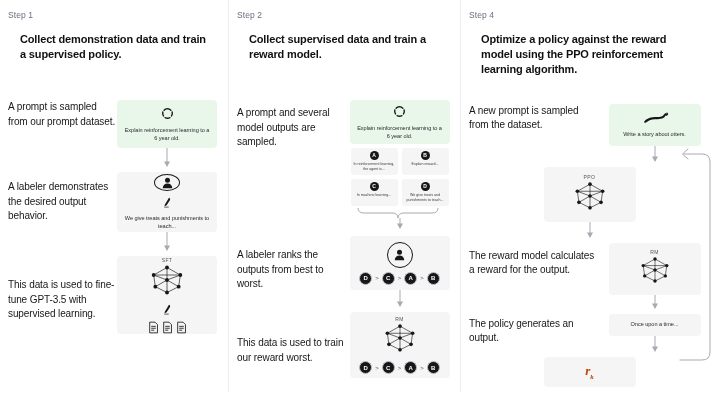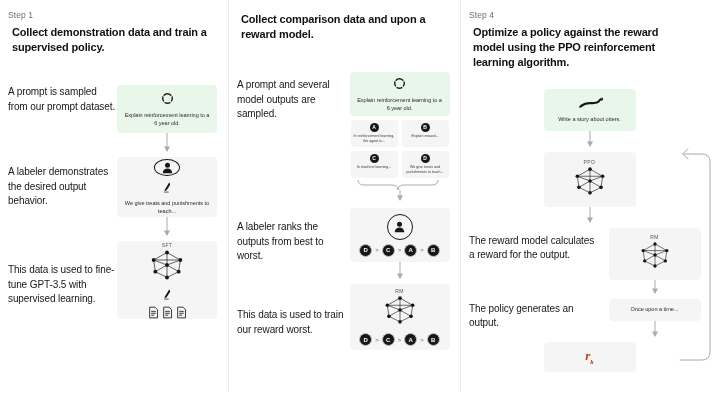--- a/index.html
+++ b/index.html
@@ -36,21 +36,21 @@
     color: #6e6e80;
     letter-spacing: 0.1px;
     margin: 2px 0 5px 0;
   }
   .step-title {
     font-size: 11px;
     font-weight: bold;
     line-height: 1.38;
     color: #111114;
     letter-spacing: -0.15px;
-    margin: 4px;
+    margin: 12px;
     max-width: 215px;
   }
 
   
   .row {
     display: flex;
     align-items: flex-start;
   }
   .caption {
     font-size: 10px;
@@ -297,21 +297,22 @@
                 <path d="M2 1.5 h7 l3.2 3.2 v10.8 h-10.2 z"></path>
                 <path d="M4 7 h6 M4 9.5 h6 M4 12 h4"></path>
               </svg>
           </div>
         </div>
       </div>
     </div>
   </div>
 
   <div class="column col2">
-    <div class="step-title">Collect comparison data and upon a reward model.</div>
+    <div class="step-label">Step 2</div>
+    <div class="step-title">Collect supervised data and train a reward model.</div>
 
     <div style="height:26px"></div>
 
     <div class="row">
       <div class="caption c2-cap">A prompt and several model outputs are sampled.</div>
       <div class="graphic">
         <div class="block green smallblock-w" style="height:44px">
           <span>
             <svg width="13" height="13" viewBox="0 0 24 24" fill="none" stroke="#17171a" stroke-width="2.6" stroke-linecap="round">
               <path d="M12 3.2 a8.8 8.8 0 0 1 6.2 2.6"></path>
@@ -416,20 +417,21 @@
     </div>
   </div>
 
   <div class="column col3">
     <div class="step-label">Step 4</div>
     <div class="step-title">Optimize a policy against the reward model using the PPO reinforcement learning algorithm.</div>
 
     <div style="height:14px"></div>
 
     <div class="row">
+      <div class="caption c3-cap">A new prompt is sampled from the dataset.</div>
       <div class="graphic">
         <div class="block green" style="width:92px;height:42px">
           <span>
             <svg width="28" height="13" viewBox="0 0 40 18" fill="#17171a">
               <path d="M33 4.5 c1.5 -2 3.3 -2.8 4.8 -2.2 c1.2 .5 1.4 2 .4 3.1 c-.9 1 -2.4 1.4 -3.6 1.2 c-.6 1.9 -2.2 3.2 -4.4 3.9 c-2.6 .8 -5.6 .9 -8.4 1 c-3.4 .1 -6.7 .2 -9.4 1.3 c-2.3 .9 -4 2.3 -5.3 3.4 c-.7 .6 -1.8 .6 -2.3 -.1 c-.5 -.7 -.2 -1.6 .5 -2.2 c1.6 -1.4 3.6 -3 6.3 -4.1 c3.3 -1.3 7 -1.5 10.4 -1.6 c2.7 -.1 5.3 -.2 7.3 -.8 c1.6 -.5 2.7 -1.2 3.2 -2.3 z"></path>
               <ellipse cx="36.2" cy="3.4" rx="0.7" ry="0.6" fill="#ffffff"></ellipse>
             </svg>
           </span>
           <div class="block-text">Write a story about otters.</div>
         </div>

